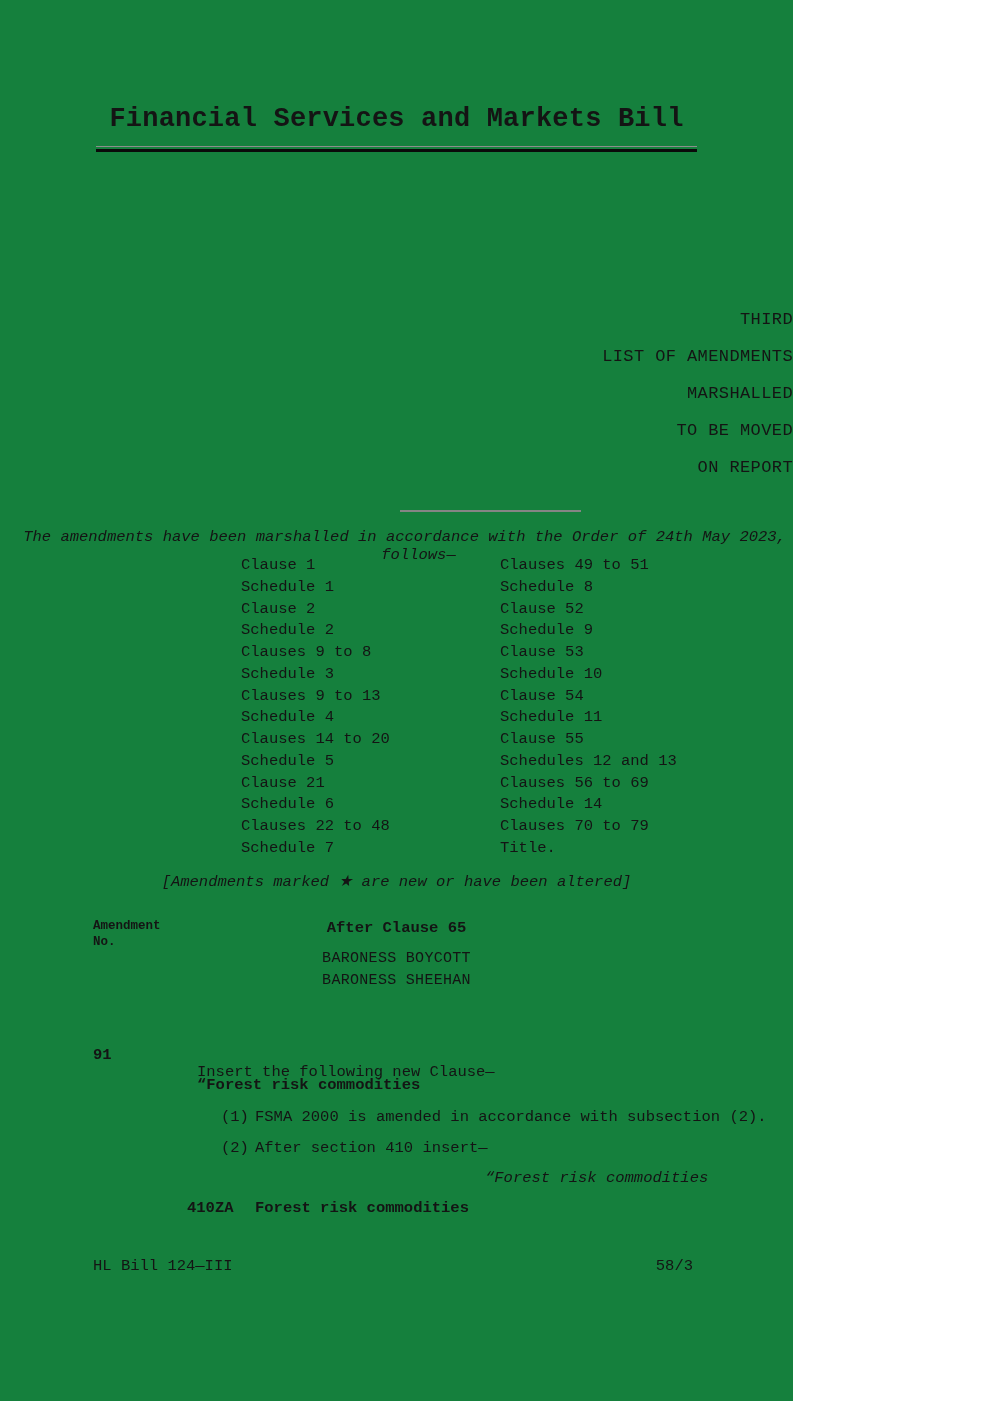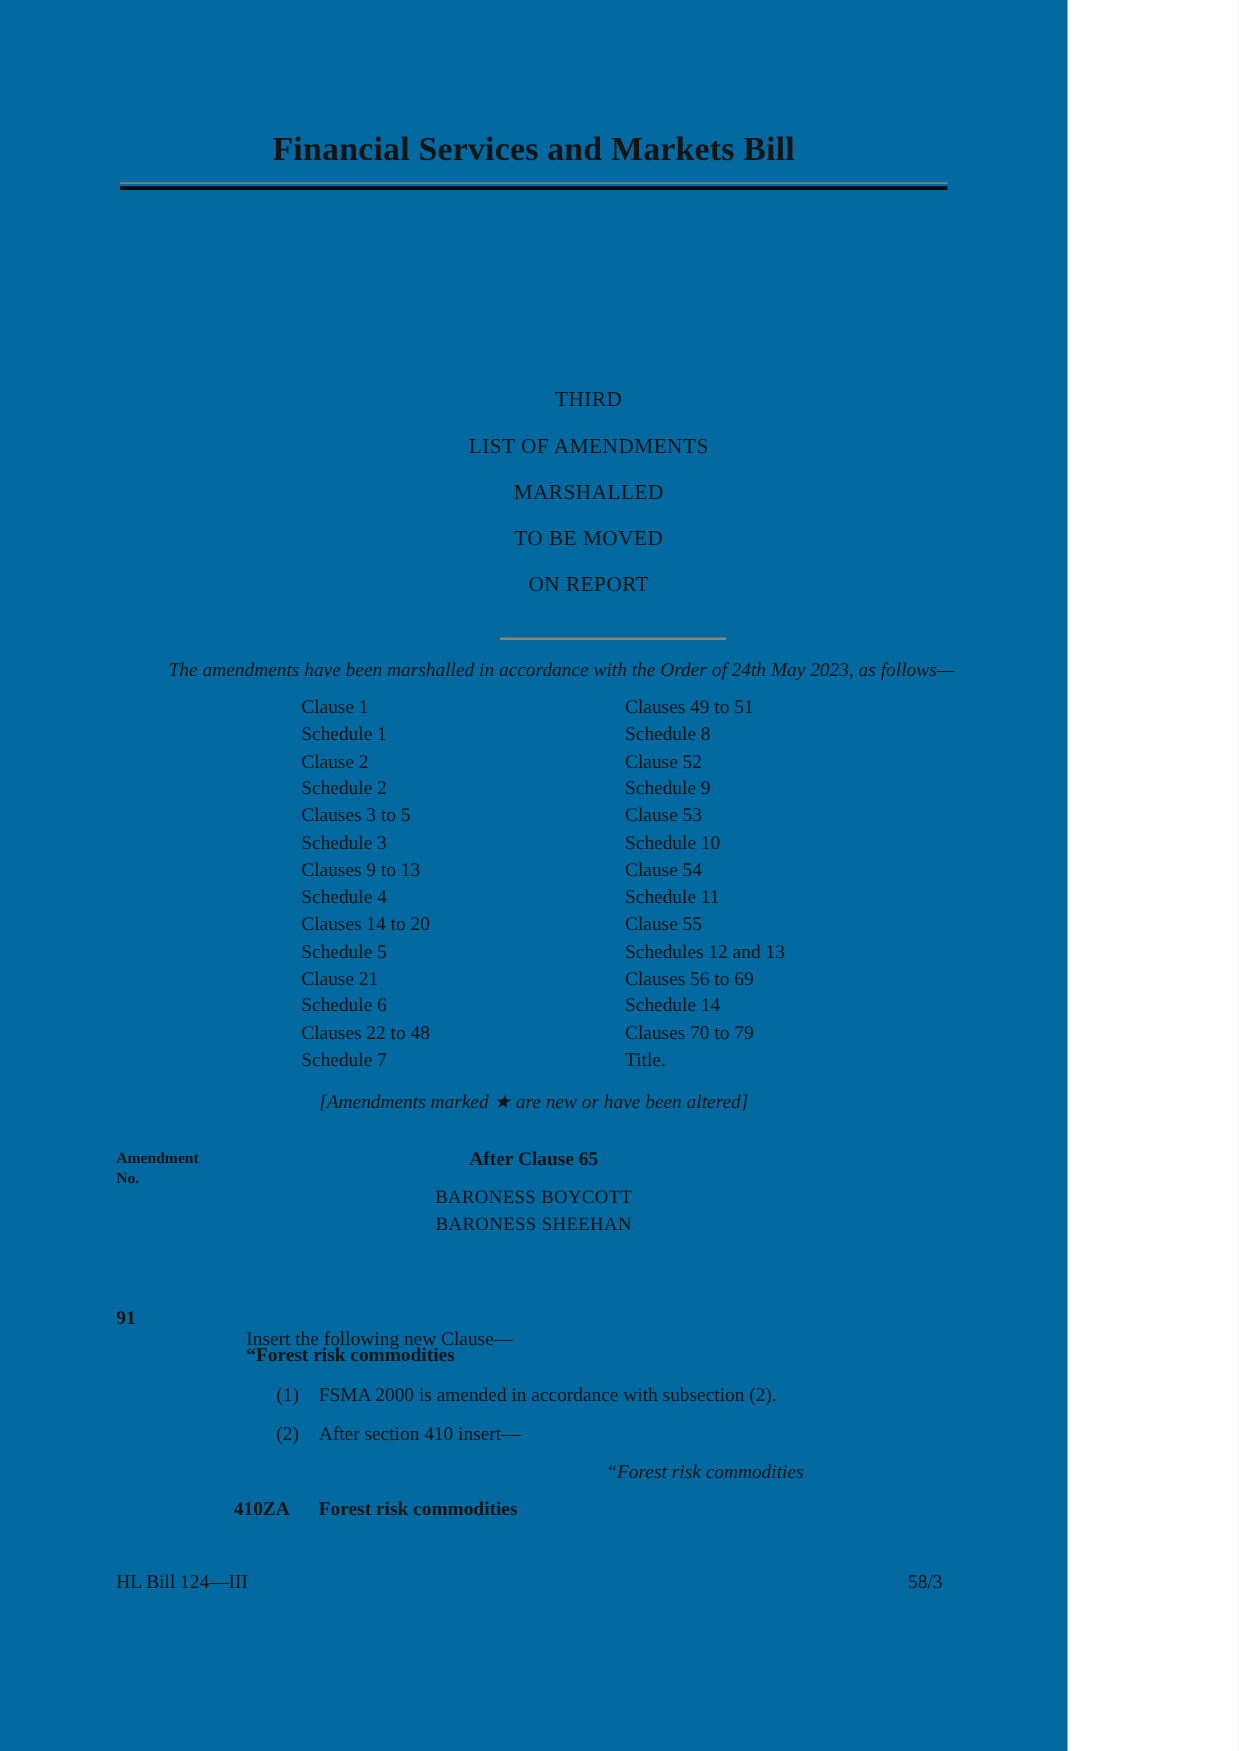--- a/index.html
+++ b/index.html
@@ -2,25 +2,25 @@
 <html><head>
 <meta charset="utf-8">
 <style>
   html, body {
     margin: 0;
     padding: 0;
     background: #ffffff;
   }
   .page {
     position: relative;
-    width: 854px;
+    width: 793px;
     height: 1401px;
-    background: #0369a1;
+    background: #15803d;
     color: #141414;
-    font-family: Liberation Serif, serif;
+    font-family: Liberation Mono, monospace;
     overflow: hidden;
   }
   .title {
     position: absolute;
     top: 104px;
     left: 0;
     width: 100%;
     margin: 0;
     text-align: center;
     font-size: 27px;
@@ -34,25 +34,24 @@
     right: 96px;
     height: 2px;
     border-top: 1.5px solid #8d8d8d;
     border-bottom: 3.5px solid #0a0a0a;
   }
   .heading-block {
     position: absolute;
     top: 301px;
     left: 0;
     width: 100%;
-    text-align: center;
+    text-align: right;
     font-size: 17px;
     line-height: 37px;
     letter-spacing: 0.4px;
-    padding-left: 44px;
   }
   .short-divider {
     position: absolute;
     top: 510px;
     left: 400px;
     width: 181px;
     border-top: 2px solid #858585;
   }
   .marshalling-note {
     position: absolute;
@@ -162,21 +161,21 @@
   <div class="short-divider"></div>
 
   <p class="marshalling-note">The amendments have been marshalled in accordance with the Order of 24th May 2023, as follows—</p>
 
   <div class="columns">
     <ul class="col col-left">
       <li>Clause 1</li>
       <li>Schedule 1</li>
       <li>Clause 2</li>
       <li>Schedule 2</li>
-      <li>Clauses 3 to 5</li>
+      <li>Clauses 9 to 8</li>
       <li>Schedule 3</li>
       <li>Clauses 9 to 13</li>
       <li>Schedule 4</li>
       <li>Clauses 14 to 20</li>
       <li>Schedule 5</li>
       <li>Clause 21</li>
       <li>Schedule 6</li>
       <li>Clauses 22 to 48</li>
       <li>Schedule 7</li>
     </ul>

